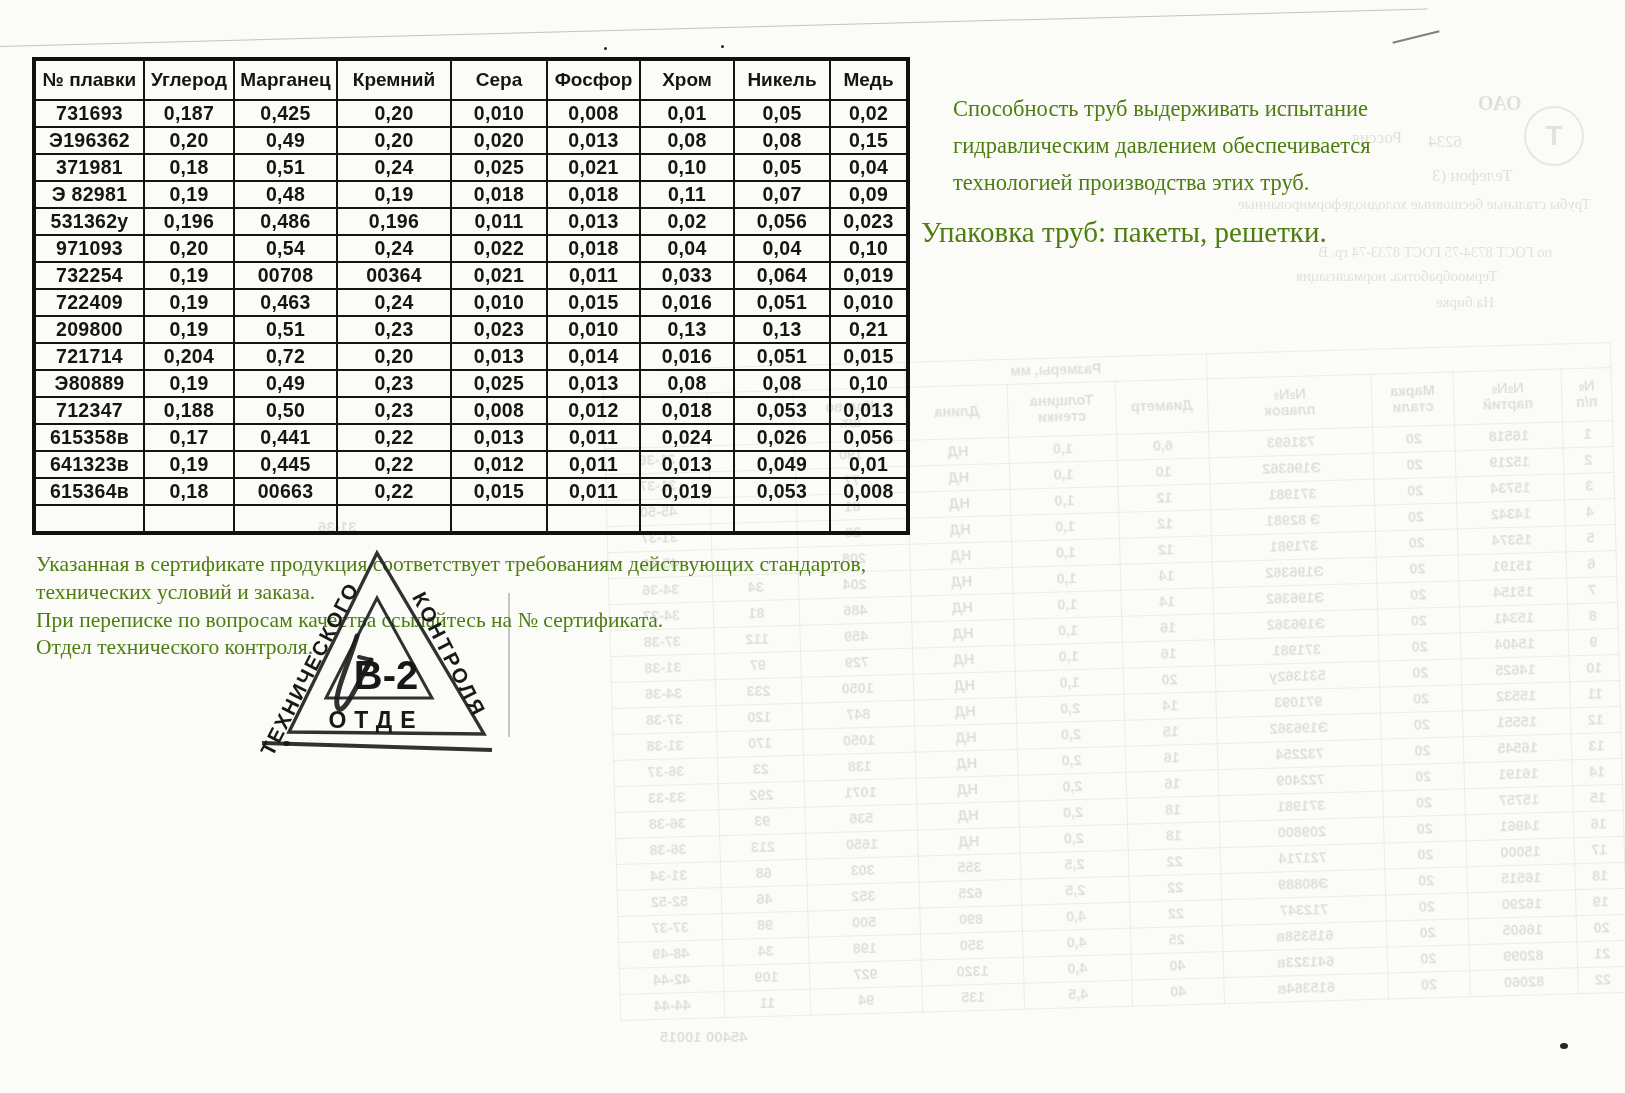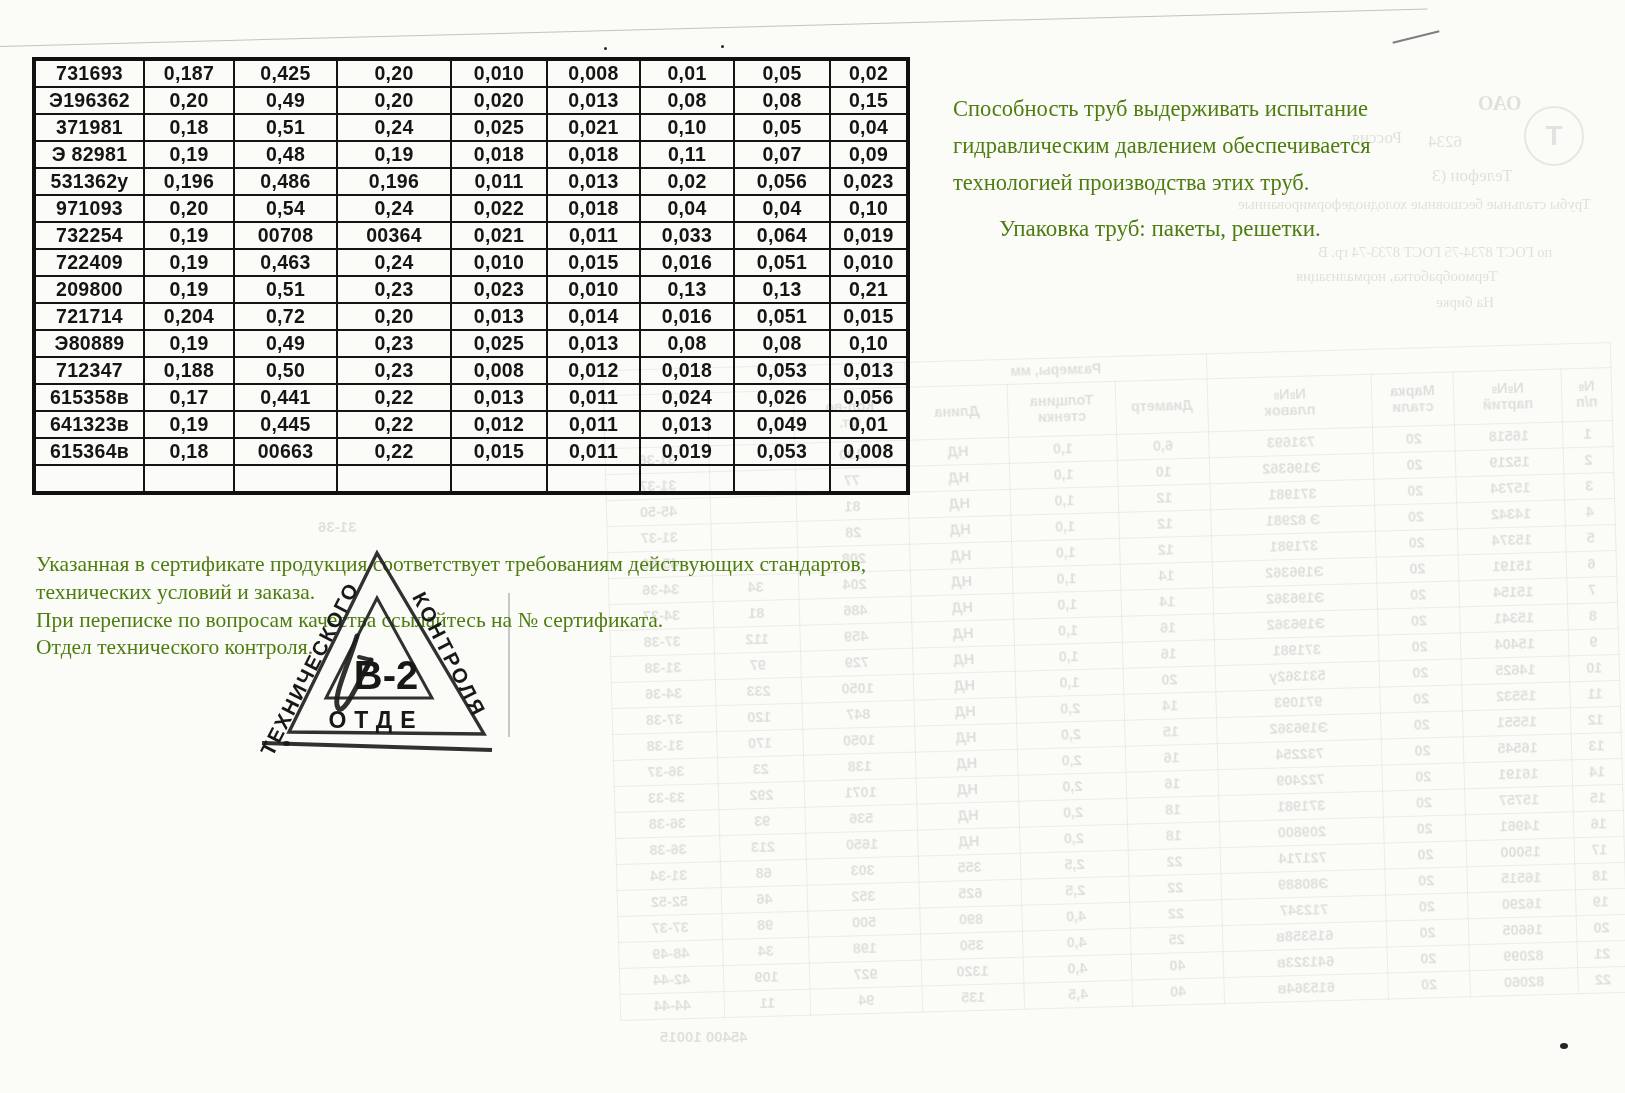--- a/index.html
+++ b/index.html
@@ -12,21 +12,21 @@
   table.chem th,table.chem td{border:2.5px solid #141414;text-align:center;
              padding:0;overflow:hidden;white-space:nowrap;}
   .chem .title-cell{height:33px;font-family:"Liberation Serif",serif;
              font-size:24px;font-weight:700;letter-spacing:.5px;}
   .chem thead .head-row th{height:38px;font-size:19px;font-weight:700;}
   .chem tbody td{height:25px;font-size:19.5px;font-weight:700;letter-spacing:.3px;}
   
   .serif{font-family:"Liberation Serif",serif;color:#4d7c0f;}
   .hydro{position:absolute;left:953px;top:90px;width:500px;font-size:22.5px;
          line-height:37px;white-space:pre-line;}
-  .packaging{position:absolute;left:999px;top:216px;font-size:23px;}
+  .packaging{position:absolute;left:921px;top:216px;font-size:29px;}
   .footer-note{position:absolute;left:36px;top:551px;width:860px;font-size:21.5px;
          font-weight:400;line-height:27.8px;white-space:pre-line;}
   
   .stamp{position:absolute;left:256px;top:546px;}
   
   .bleed-wrap{position:absolute;left:612px;top:356px;width:1008px;
          transform:rotate(-1.6deg) scaleX(-1);opacity:.16;color:#4f4f4f;
          font-weight:700;filter:blur(.4px);}
   table.bleed{border-collapse:collapse;table-layout:fixed;width:1008px;}
   table.bleed td{border:1px solid rgba(90,90,90,.6);text-align:center;padding:0;
@@ -384,20 +384,31 @@
           <col style="width:90px">
           <col style="width:103px">
           <col style="width:114px">
         <col style="width:96px">
           <col style="width:93px">
           <col style="width:94px">
           <col style="width:96px">
         <col style="width:78px">
       </colgroup>
       <thead>
+        <tr class="head-row" id="chem-head">
+            <th>№  плавки</th>
+            <th>Углерод</th>
+            <th>Марганец</th>
+            <th>Кремний</th>
+            <th>Сера</th>
+            <th>Фосфор</th>
+            <th>Хром</th>
+            <th>Никель</th>
+            <th>Медь</th>
+          </tr>
       </thead>
       <tbody id="chem-body">
           <tr>
             <td>731693</td>
             <td>0,187</td>
             <td>0,425</td>
             <td>0,20</td>
             <td>0,010</td>
             <td>0,008</td>
             <td>0,01</td>

